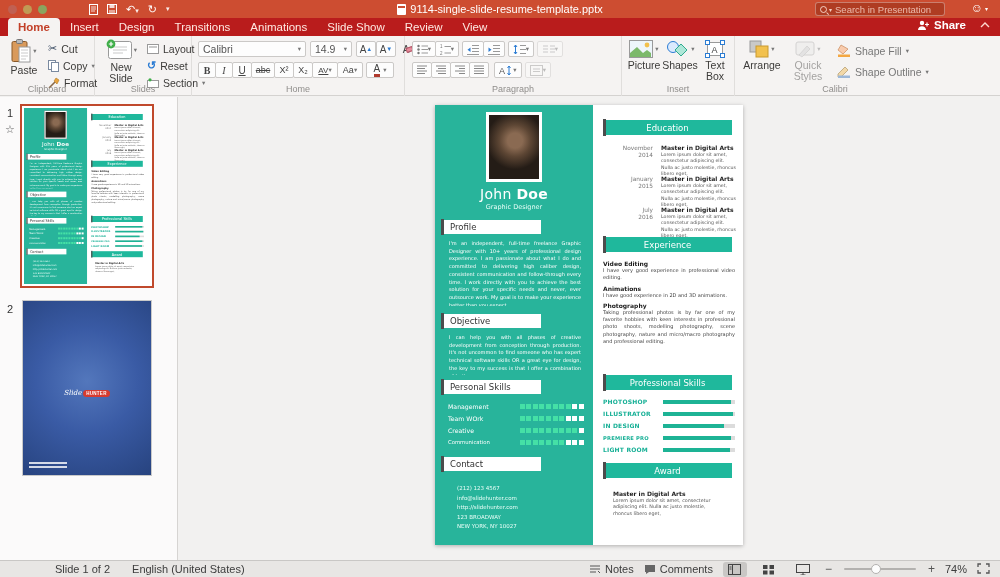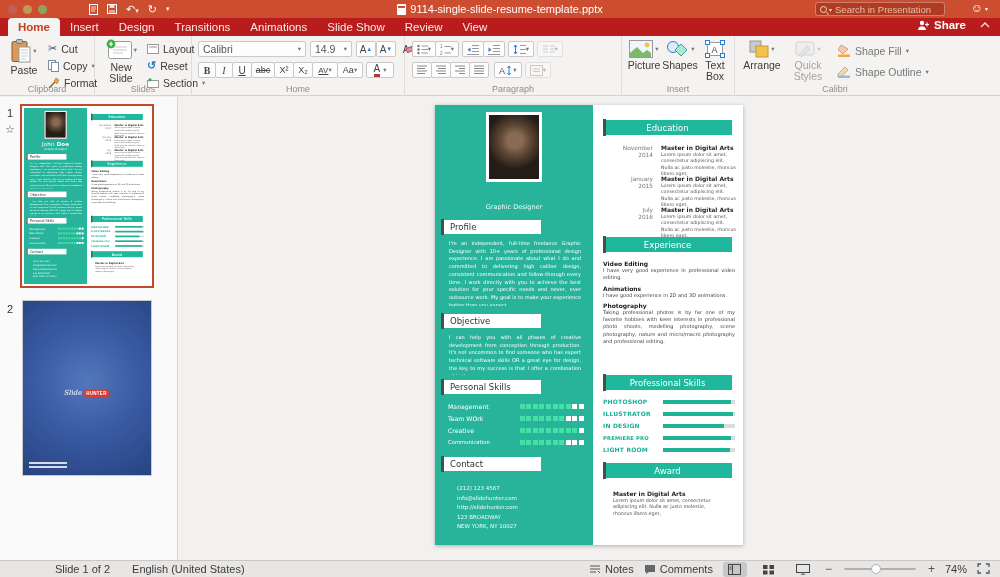--- a/index.html
+++ b/index.html
@@ -659,20 +659,21 @@
             <i></i>
           </div>
       </div>
     </div>
 
     <div class="canvas">
       <div class="slide">
 
         <div class="lpanel">
           <div class="photo"></div>
+          <div class="sname"><span>John</span> <b>Doe</b></div>
           <div class="srole">Graphic Designer</div>
 
           <div class="lheader" style="top:115px;">
               <span>Profile</span>
             </div>
           <div class="ltext" style="top:135px;height:66px;overflow:hidden;">I'm an independent, full-time freelance Graphic Designer with 10+ years of professional design experience. I am passionate about what I do and committed to delivering high caliber design, consistent communication and follow-through every time. I work directly with you to achieve the best solution for your specific needs and never, ever outsource work. My goal is to make your experience better than you expect.</div>
 
           <div class="lheader" style="top:209px;">
               <span>Objective</span>
             </div>

